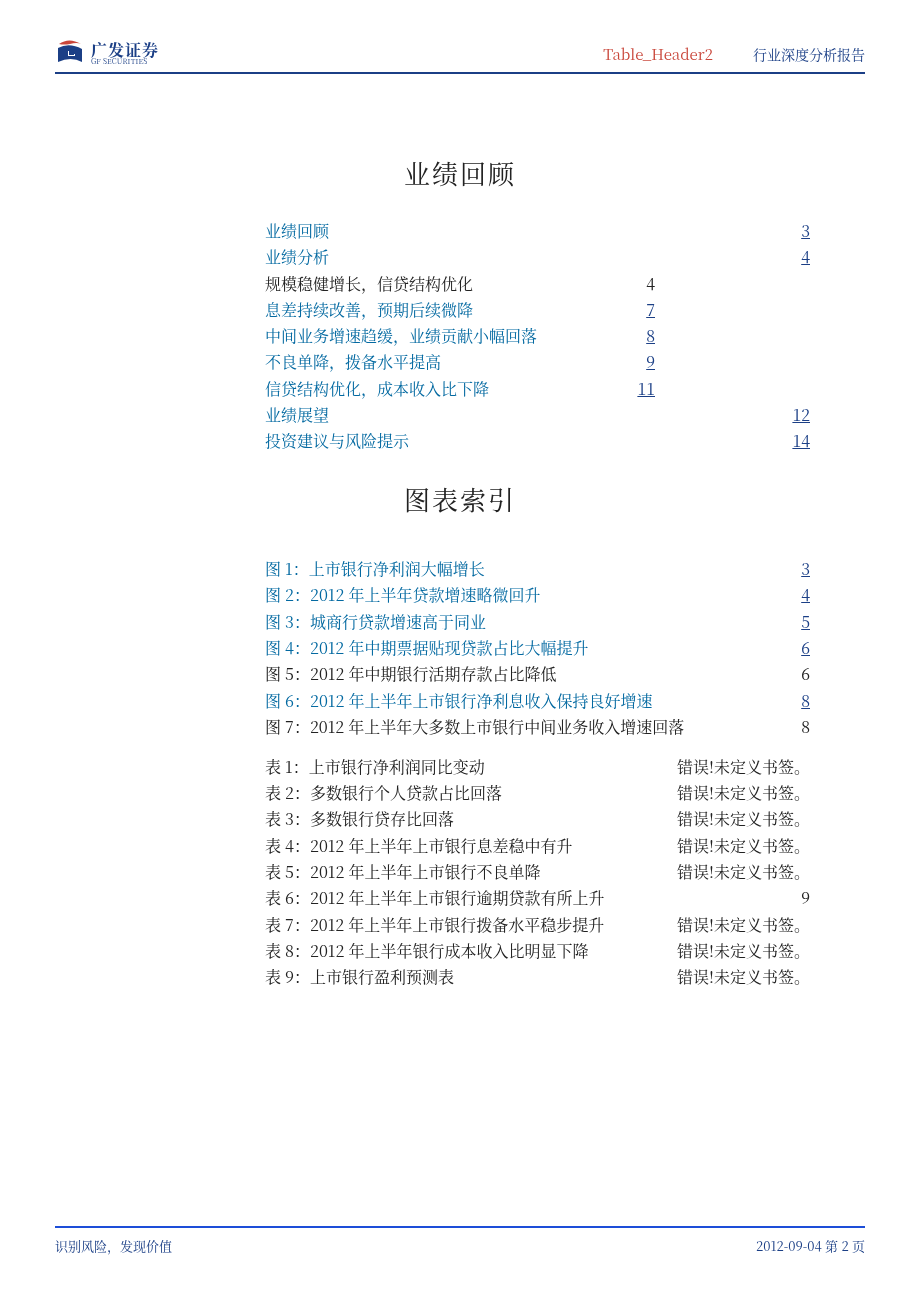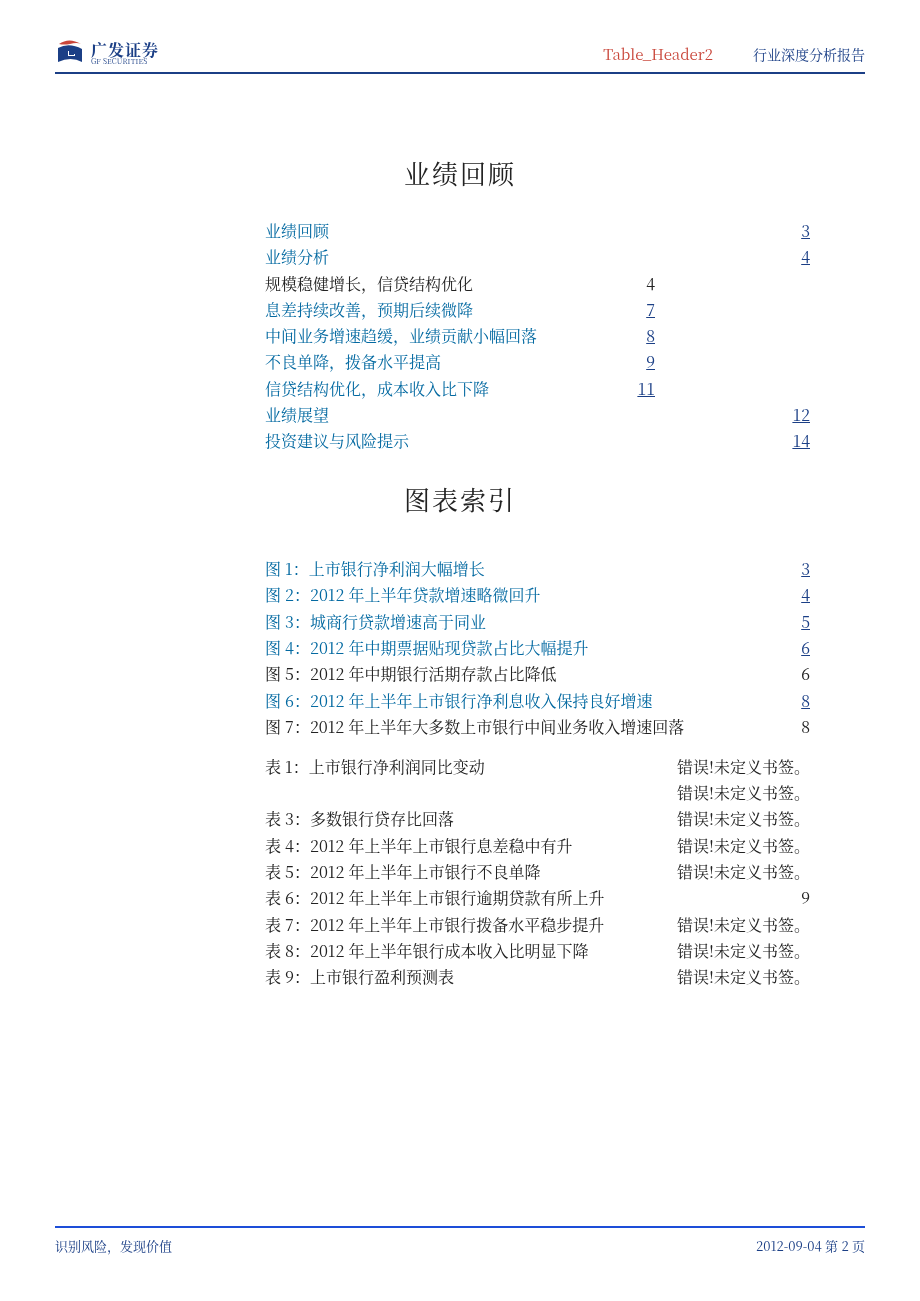--- a/index.html
+++ b/index.html
@@ -168,20 +168,21 @@
         </div>
       </div>
     <div class="gap"></div>
     <div class="figs" id="tables-list" style="margin-top:0">
         <div class="tbl-row">
           <span class="toc-label plain">表 1：上市银行净利润同比变动</span>
           <span class="dots plain"></span>
           <span class="toc-page plain">错误!未定义书签。</span>
         </div>
         <div class="tbl-row">
+          <span class="toc-label plain">表 2：多数银行个人贷款占比回落</span>
           <span class="dots plain"></span>
           <span class="toc-page plain">错误!未定义书签。</span>
         </div>
         <div class="tbl-row">
           <span class="toc-label plain">表 3：多数银行贷存比回落</span>
           <span class="dots plain"></span>
           <span class="toc-page plain">错误!未定义书签。</span>
         </div>
         <div class="tbl-row">
           <span class="toc-label plain">表 4：2012 年上半年上市银行息差稳中有升</span>

